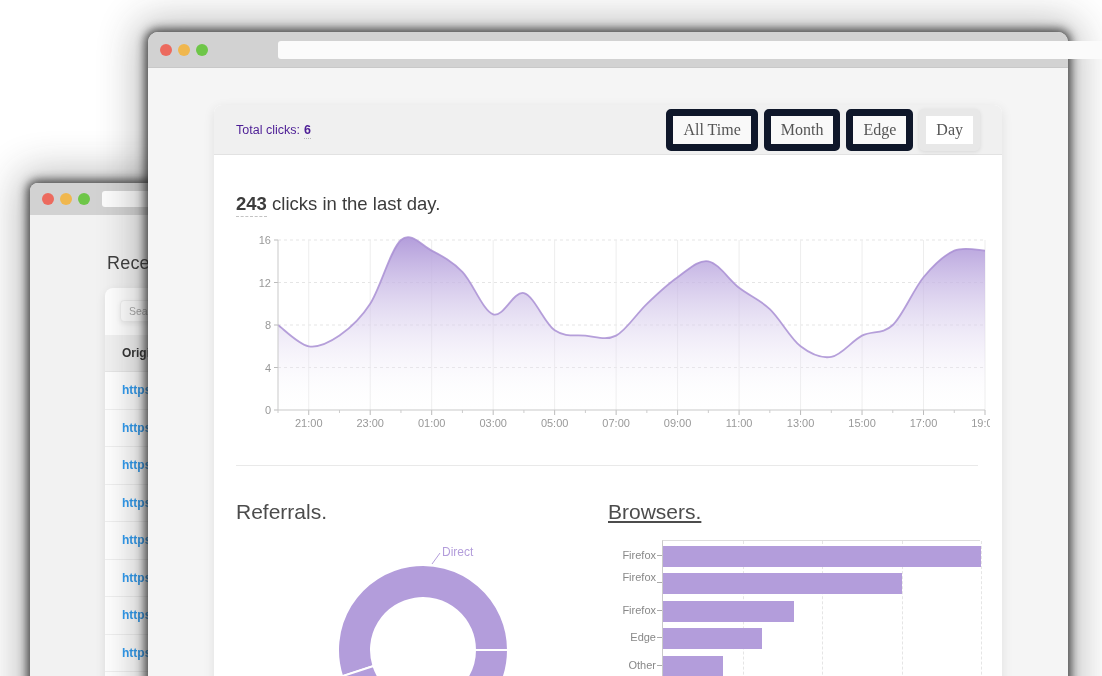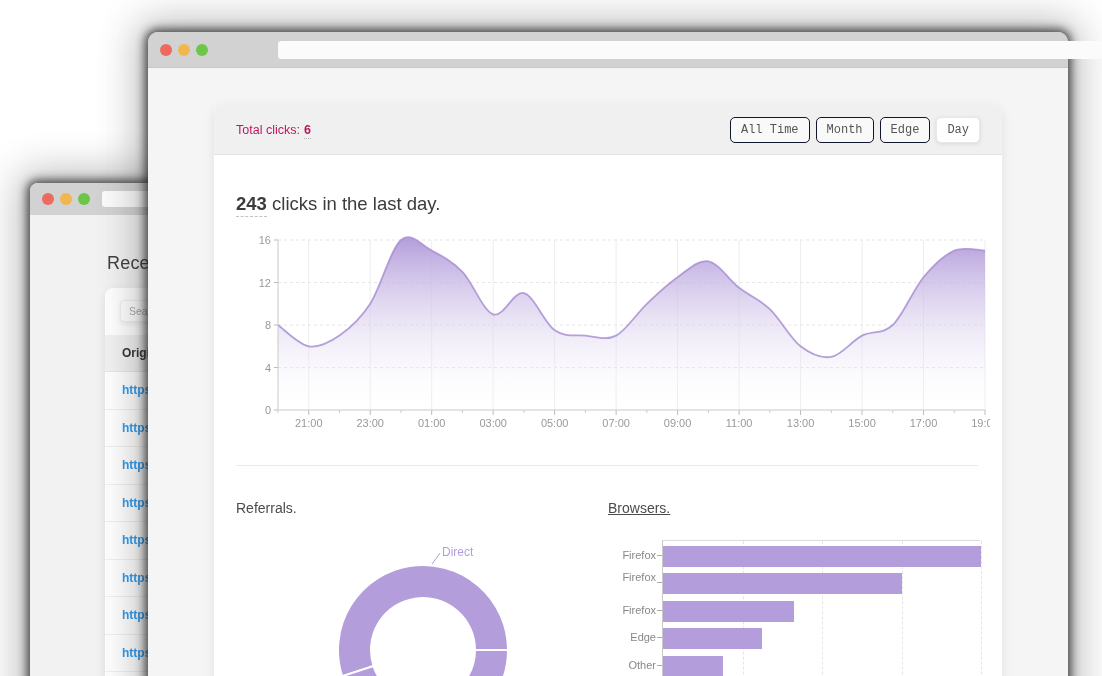--- a/index.html
+++ b/index.html
@@ -74,34 +74,34 @@
     background: #fff; border-radius: 8px;
     box-shadow: 0 3px 12px rgba(0,0,0,0.09);
   }
   #card-header {
     position: absolute; left: 0; top: 0; width: 100%; height: 50px;
     background: #f0f0f0; border-radius: 8px 8px 0 0;
     border-bottom: 1px solid #e2e2e2;
     display: flex; align-items: center; justify-content: space-between;
     padding: 0 22px;
   }
-  #total-clicks { font-size: 12.5px; color: #be185d; }
+  #total-clicks { font-size: 12.5px; color: #4c1d95; }
   #total-clicks b { margin-left: 4px; border-bottom: 1px dotted #b5b5b5; padding-bottom: 1px; }
   #range-buttons { display: flex; gap: 6px; }
   .range-btn {
-    font-family: Liberation Mono, monospace; font-size: 12px; color: #555;
-    background: #f9f9f9; border: 1px solid #0f172a; border-radius: 5px;
+    font-family: Liberation Serif, serif; font-size: 16px; color: #555;
+    background: #f9f9f9; border: 7px solid #0f172a; border-radius: 5px;
     padding: 5px 10px; cursor: pointer; white-space: nowrap;
   }
   .range-btn.active { background: #ffffff; border-color: #e8e8e8; box-shadow: 0 1px 4px rgba(0,0,0,0.10); }
   #clicks-headline { position: absolute; left: 22px; top: 88px; font-size: 18.5px; color: #3c3c3c; }
   #clicks-headline b { border-bottom: 1px dashed #c3c3c3; padding-bottom: 2px; }
   #area-chart { position: absolute; left: 16px; top: 125px; }
   #section-divider { position: absolute; left: 22px; top: 360px; width: 742px; border-top: 1px solid #e9e9e9; }
-  .section-title { position: absolute; top: 395px; font-size: 14px; color: #4c4c4c; }
+  .section-title { position: absolute; top: 395px; font-size: 21px; color: #4c4c4c; }
   #section-referrals { left: 22px; }
   #section-browsers  { left: 394px; text-decoration: underline; }
   #donut-chart { position: absolute; left: 116px; top: 425px; }
   
   #bars-chart { position: absolute; left: 394px; top: 435px; width: 380px; height: 215px; }
   .bars-plot {
     position: absolute; left: 54px; top: 0; width: 318px; height: 215px;
     border-top: 1px solid #dcdcdc; border-left: 1px solid #c9c9c9;
   }
   .vgrid { position: absolute; top: 0; height: 100%; width: 0; border-left: 1px dashed #e5e5e5; }

